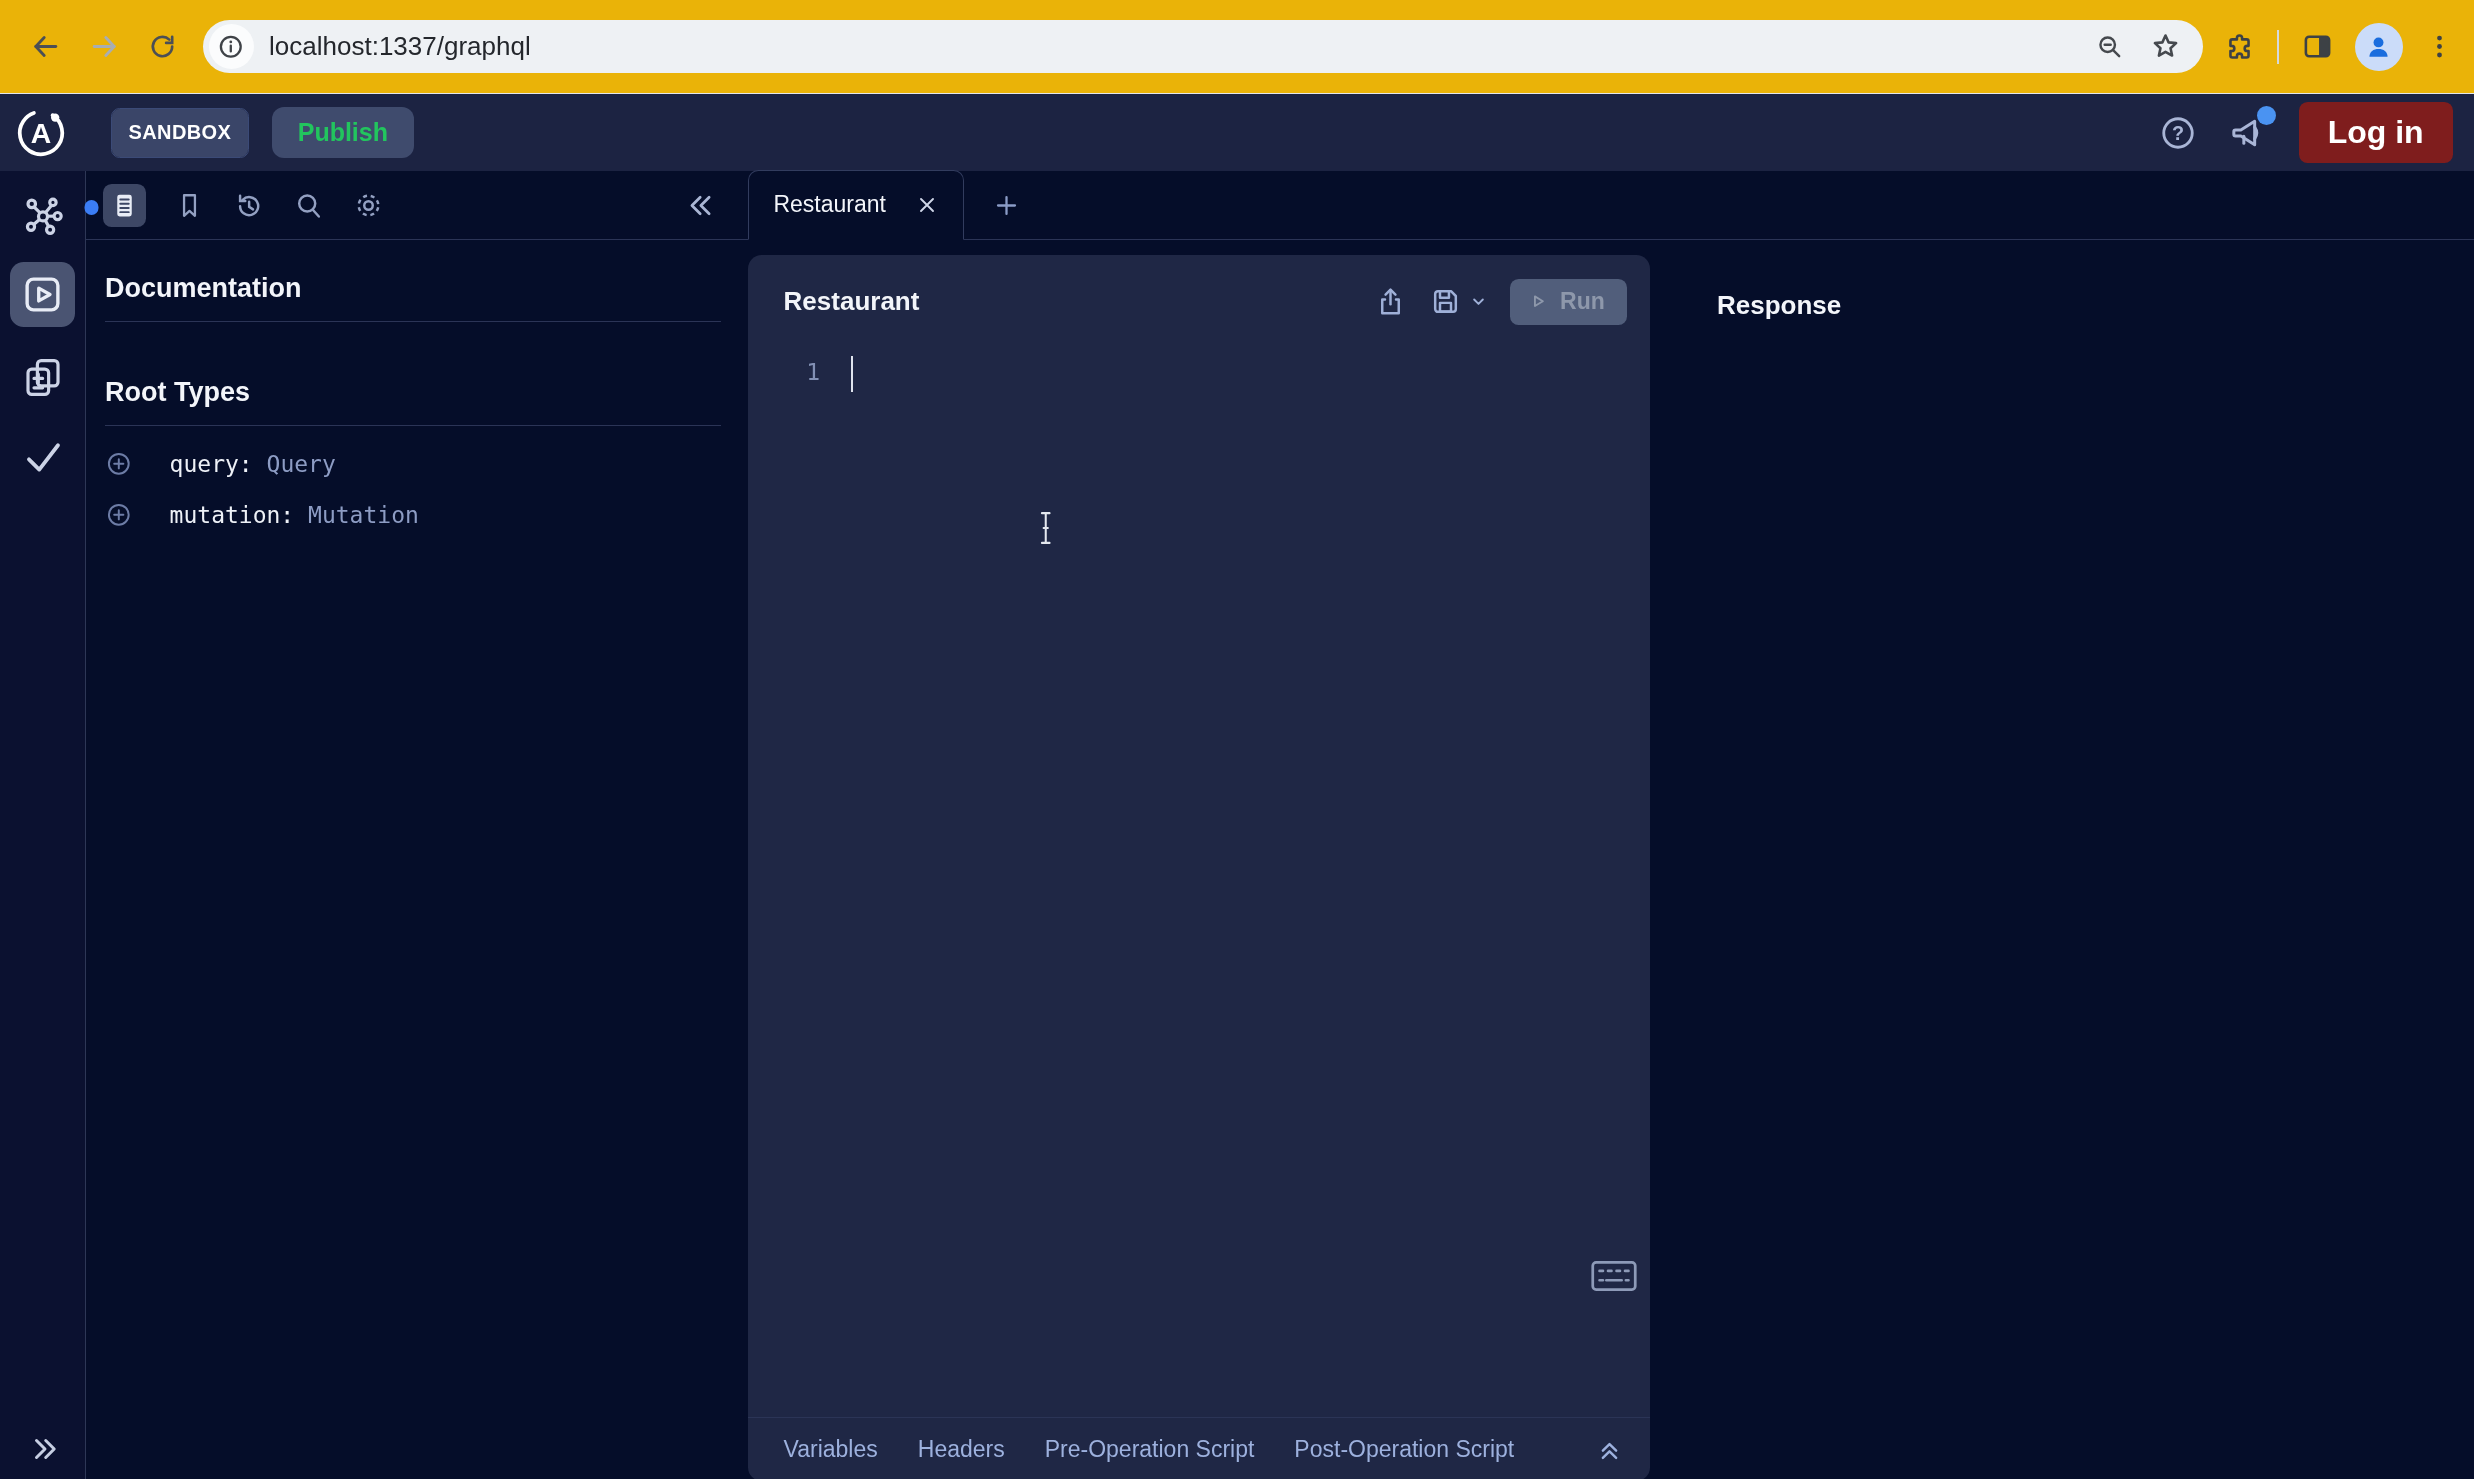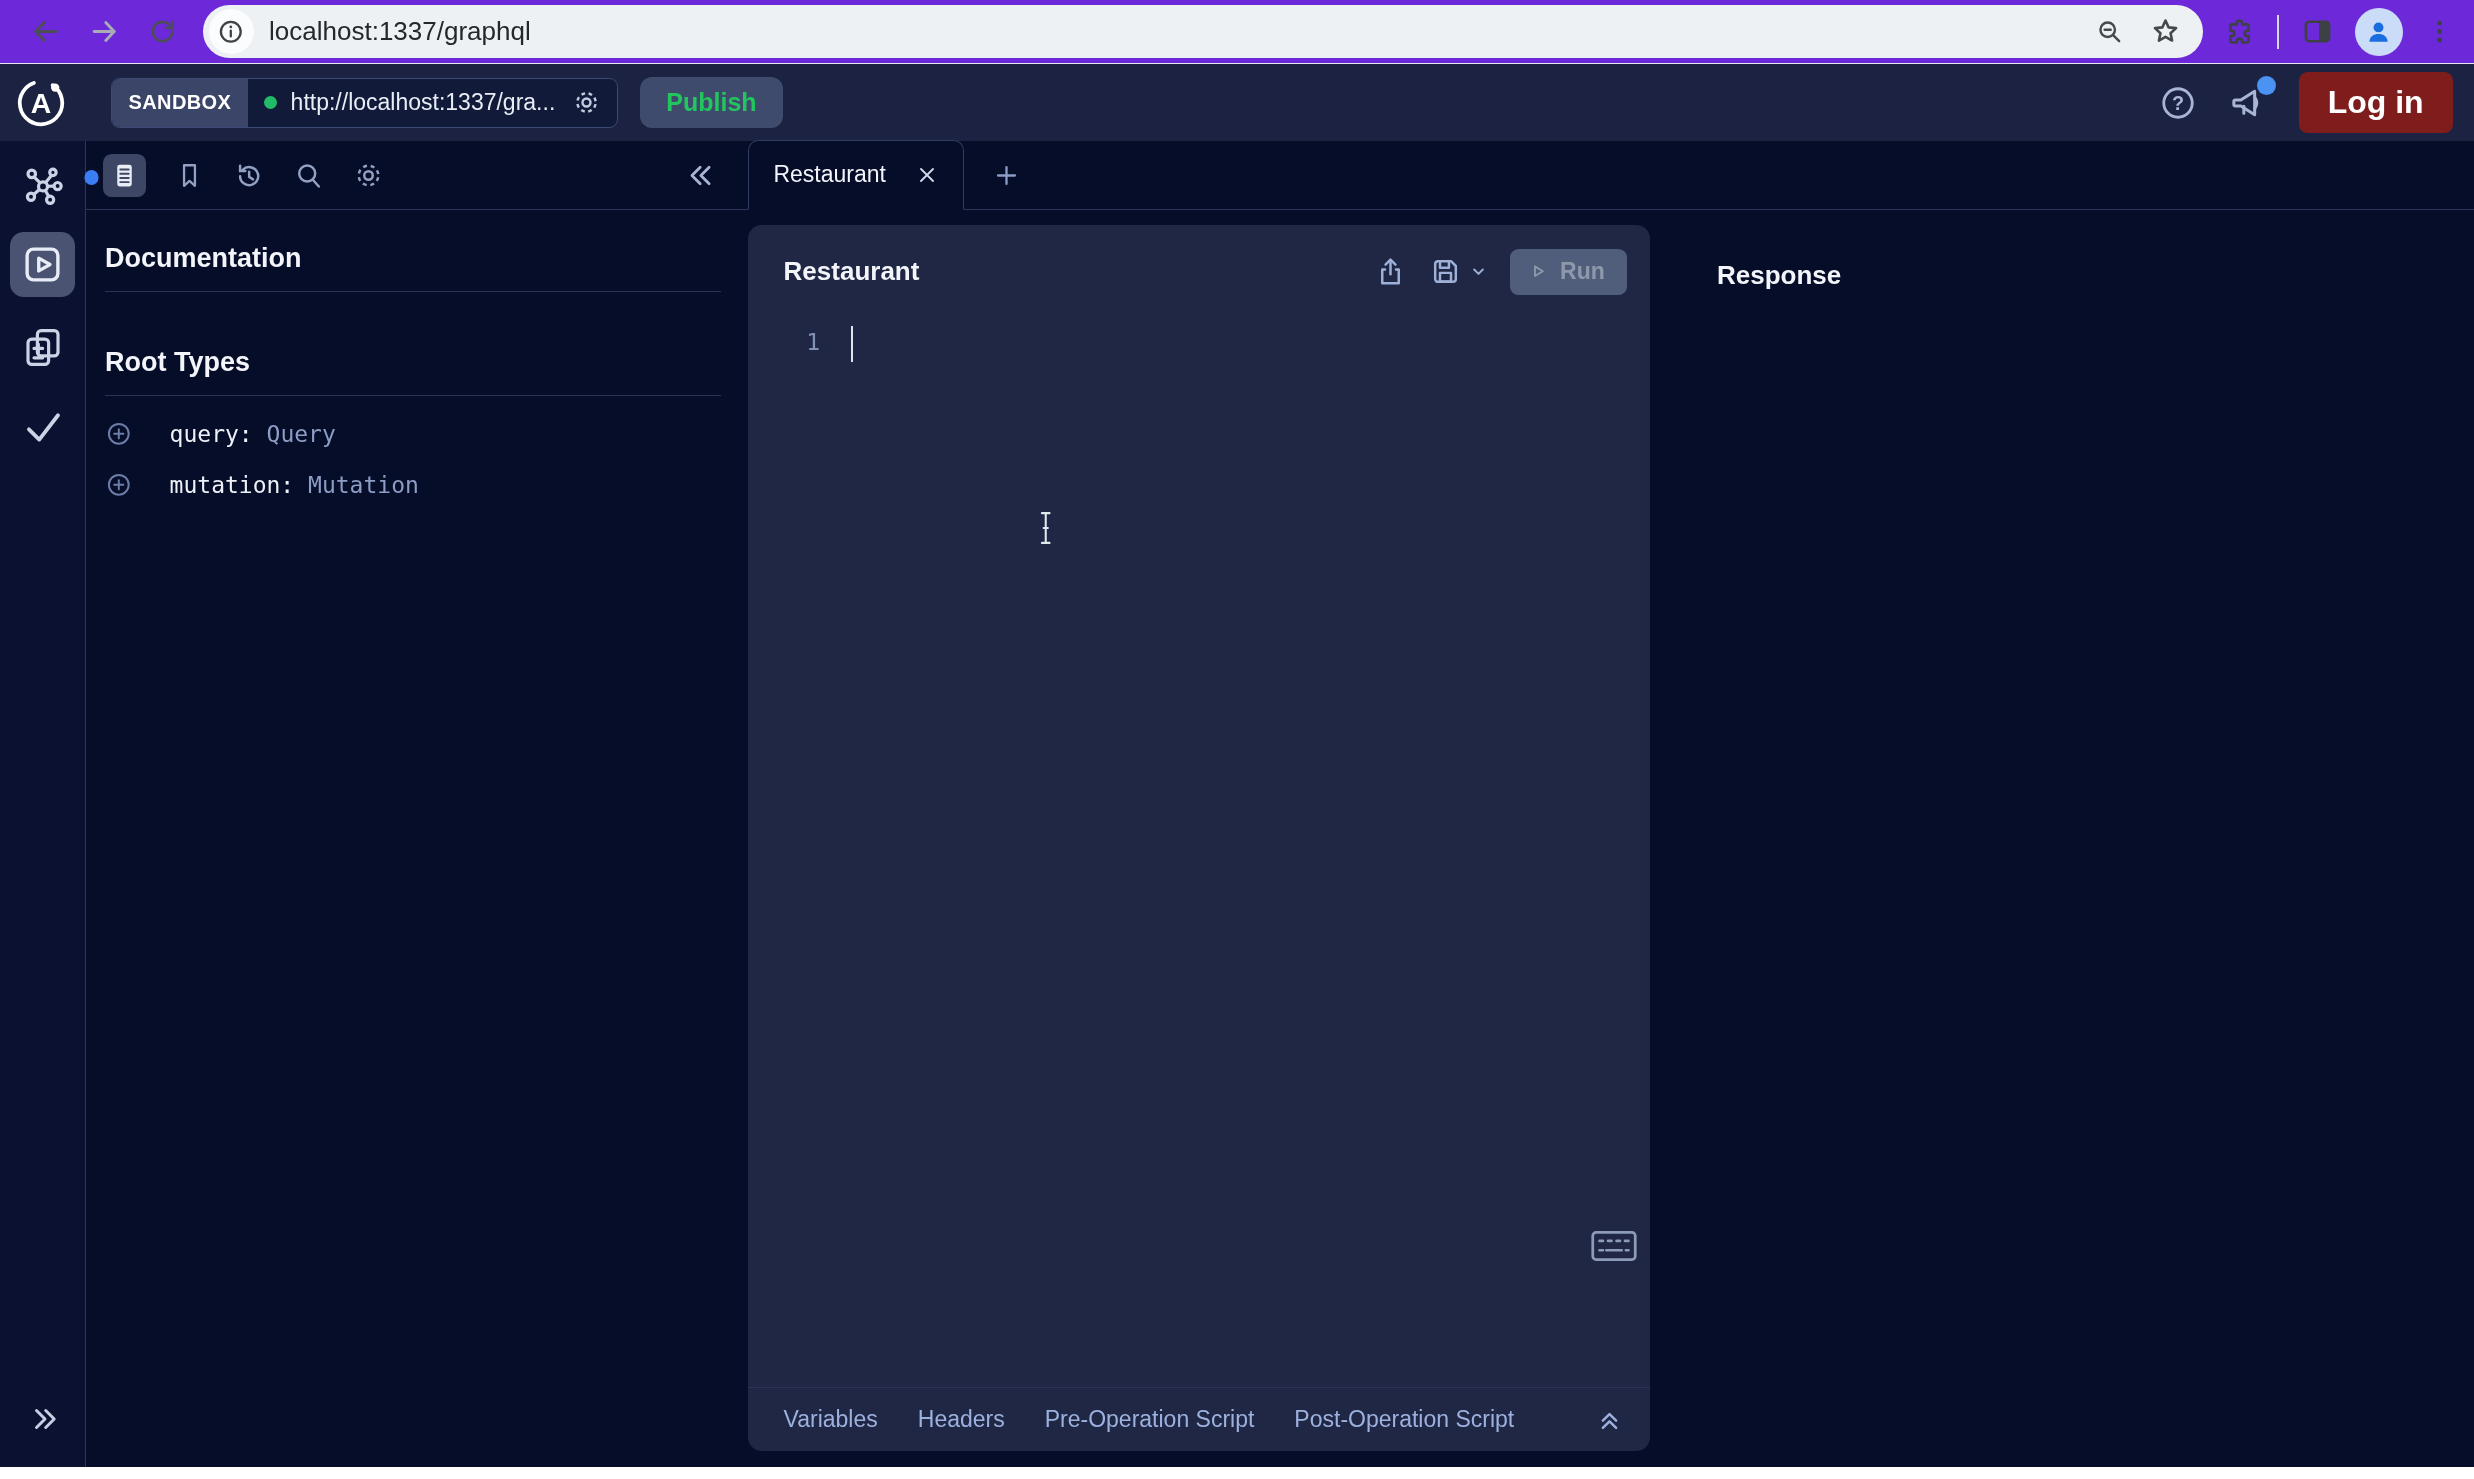--- a/index.html
+++ b/index.html
@@ -5,21 +5,21 @@
   * { margin:0; padding:0; box-sizing:border-box; }
   html,body { background:#fff; }
   .screen {
     position:relative; width:2475px; height:1479px; overflow:hidden;
     font-family:"Liberation Sans", sans-serif; background:#fff;
   }
   svg { display:block; }
 
   
   .chrome {
-    height:64px; background:#6d28d9; border-bottom:0.9px solid #e3e6ea;
+    height:94px; background:#eab308; border-bottom:0.9px solid #e3e6ea;
     display:flex; align-items:center; padding:0 20.7px; gap:8.6px;
   }
   .nav-btn { width:50px; height:50px; border-radius:50%; display:flex; align-items:center; justify-content:center; color:#4b4f55; flex-shrink:0; }
   .nav-btn.disabled { color:#a8adb3; }
   .omnibox {
     flex:1; height:53px; margin:0 12px 0 6.9px; border-radius:27.6px; background:#eef1f4;
     display:flex; align-items:center; padding:0 15.5px 0 5.2px; min-width:0;
   }
   .site-info { width:45px; height:45px; border-radius:50%; background:#fbfcfd; display:flex; align-items:center; justify-content:center; color:#3f4348; }
   .omni-url { margin-left:15.5px; font-size:26px; color:#24272c; flex:1; white-space:nowrap; overflow:hidden; }
@@ -190,30 +190,20 @@
   <div class="appbar">
     <div class="logo">
       <svg width="50" height="50" viewBox="0 0 60 60" fill="none">
         <circle cx="30" cy="30" r="25.5" stroke="#ffffff" stroke-width="4.5" stroke-dasharray="136 25" stroke-linecap="round" transform="rotate(-57 30 30)"></circle>
         <circle cx="47" cy="11.5" r="5" fill="#ffffff"></circle>
         <text x="30" y="42" text-anchor="middle" font-family="Liberation Sans, sans-serif" font-size="34" font-weight="bold" fill="#ffffff">A</text>
       </svg>
     </div>
     <div class="endpoint-group">
       <div class="sandbox-chip">SANDBOX</div>
-      <div class="endpoint">
-        <span class="status-dot"></span>
-        <span class="endpoint-url">http://localhost:1337/gra...</span>
-        <span class="gear-btn">
-          <svg width="29" height="29" viewBox="0 0 24 24" fill="none" stroke="currentColor" stroke-width="2">
-              <circle cx="12" cy="12" r="7.6" stroke-dasharray="3.1 2.9" transform="rotate(10 12 12)"></circle>
-              <circle cx="12" cy="12" r="3.3"></circle>
-            </svg>
-        </span>
-      </div>
     </div>
     <button class="publish-btn">Publish</button>
     <div class="appbar-right">
       <span class="icon-btn">
         <svg width="38" height="38" viewBox="0 0 24 24" fill="none" stroke="currentColor" stroke-width="1.8">
             <circle cx="12" cy="12" r="9"></circle>
             <text x="12" y="16.6" text-anchor="middle" font-family="Liberation Sans, sans-serif" font-size="12.5" font-weight="bold" fill="currentColor" stroke="none">?</text>
           </svg>
       </span>
       <span class="icon-btn">

